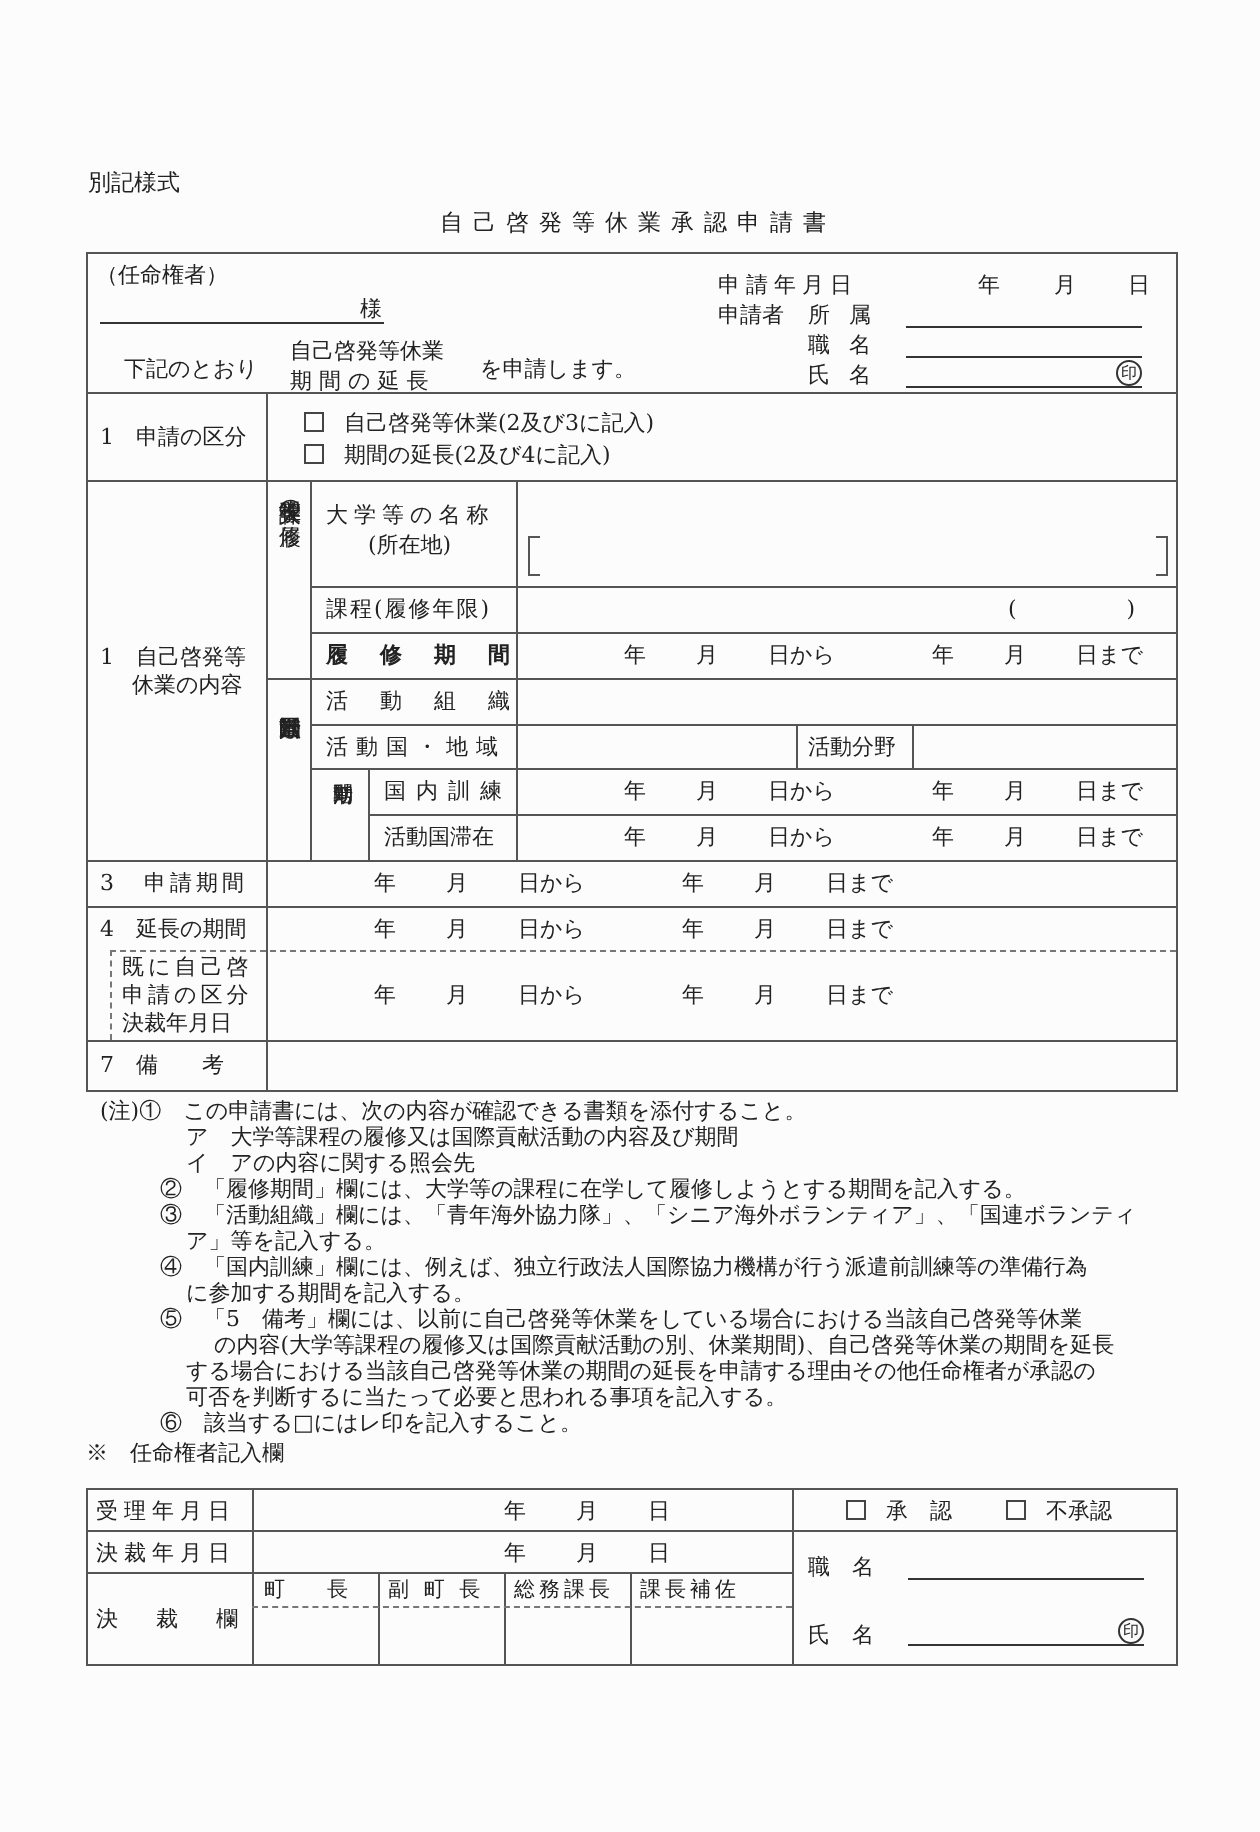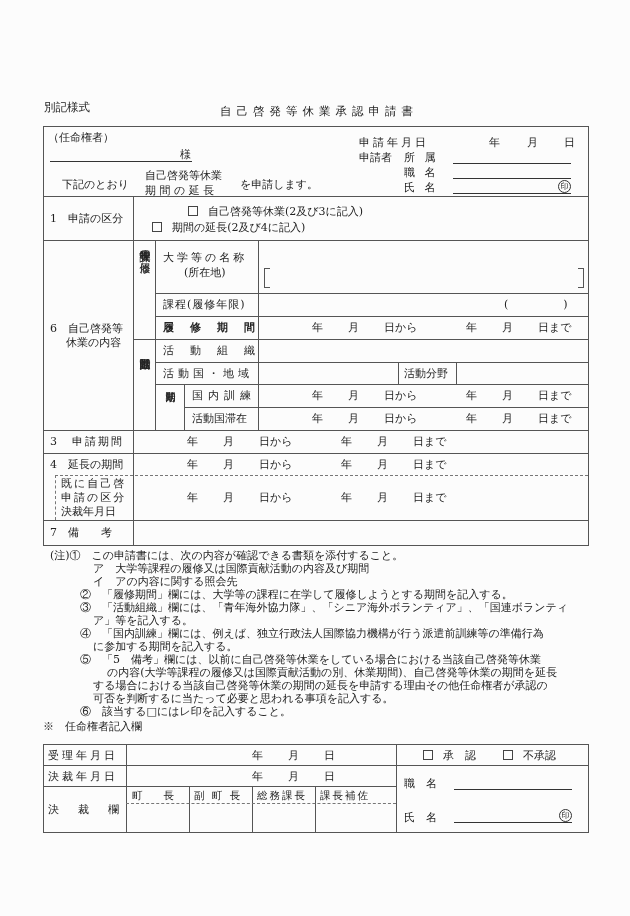--- a/index.html
+++ b/index.html
@@ -18,21 +18,21 @@
   .vert { position: absolute; font-size: 11px; line-height: 11.5px; width: 12px; text-align: center; writing-mode: vertical-rl; text-orientation: upright; letter-spacing: 0; }
   .chk { display: inline-block; width: 8px; height: 8px; border: 1px solid #444; margin-right: 10px; vertical-align: -1px; }
   .uline { position: absolute; height: 0; border-top: 1px solid #333; }
   .seal { position: absolute; width: 11px; height: 11px; border: 1px solid #333; border-radius: 50%; font-size: 8px; line-height: 11px; text-align: center; }
   .bracket { position: absolute; width: 5px; border: 1px solid #555; }
   .note { position: absolute; font-size: 11px; line-height: 13.5px; white-space: nowrap; }
 </style>
 </head>
 <body>
 
-<div class="t" style="left:44px;top:85px;font-size:11.5px;margin-top:16px;">別記様式</div>
+<div class="t" style="left:44px;top:85px;font-size:11.5px;">別記様式</div>
 <div class="t" style="left:220px;top:105px;font-size:11.5px;letter-spacing:5px;">自己啓発等休業承認申請書</div>
 
 <div class="box" style="left:43px;top:126px;width:546px;height:420px;"></div>
 
 <div class="t" style="left:48px;top:131px;">（任命権者）</div>
 <div class="uline" style="left:50px;top:161px;width:142px;"></div>
 <div class="t" style="left:180px;top:148px;">様</div>
 <div class="t" style="left:62px;top:178px;">下記のとおり</div>
 <div class="t" style="left:145px;top:169px;">自己啓発等休業</div>
 <div class="t" style="left:145px;top:184px;">期 間 の 延 長</div>
@@ -47,25 +47,25 @@
 <div class="uline" style="left:453px;top:163px;width:118px;"></div>
 <div class="t sp" style="left:404px;top:166px;">職 名</div>
 <div class="uline" style="left:453px;top:178px;width:118px;"></div>
 <div class="t sp" style="left:404px;top:181px;">氏 名</div>
 <div class="uline" style="left:453px;top:193px;width:118px;"></div>
 <div class="seal" style="left:558px;top:180px;">印</div>
 
 <div class="hl" style="left:43px;top:196px;width:546px;"></div>
 <div class="vl" style="left:133px;top:196px;height:350px;"></div>
 <div class="t" style="left:50px;top:212px;">1　申請の区分</div>
-<div class="t" style="left:152px;top:205px;margin-left:36px;"><span class="chk"></span><span>自己啓発等休業(2及び3に記入)</span></div>
+<div class="t" style="left:152px;top:205px;"><span class="chk"></span><span>自己啓発等休業(2及び3に記入)</span></div>
 <div class="t" style="left:152px;top:221px;"><span class="chk"></span><span>期間の延長(2及び4に記入)</span></div>
 
 <div class="hl" style="left:43px;top:240px;width:546px;"></div>
-<div class="t" style="left:50px;top:322px;">6　自己啓発等</div>
+<div class="t" style="left:50px;top:322px;">1　自己啓発等</div>
 <div class="t" style="left:66px;top:336px;">休業の内容</div>
 
 <div class="vl" style="left:155px;top:240px;height:190px;"></div>
 <div class="vl" style="left:258px;top:240px;height:190px;"></div>
 <div class="vert" style="left:138px;top:242px;">大学等課程の履修</div>
 <div class="hl" style="left:133px;top:339px;width:125px;"></div>
 <div class="vert" style="left:138px;top:350px;">国際貢献活動</div>
 
 <div class="t sp" style="left:163px;top:251px;">大学等の名称</div>
 <div class="t" style="left:184px;top:266px;">(所在地)</div>

